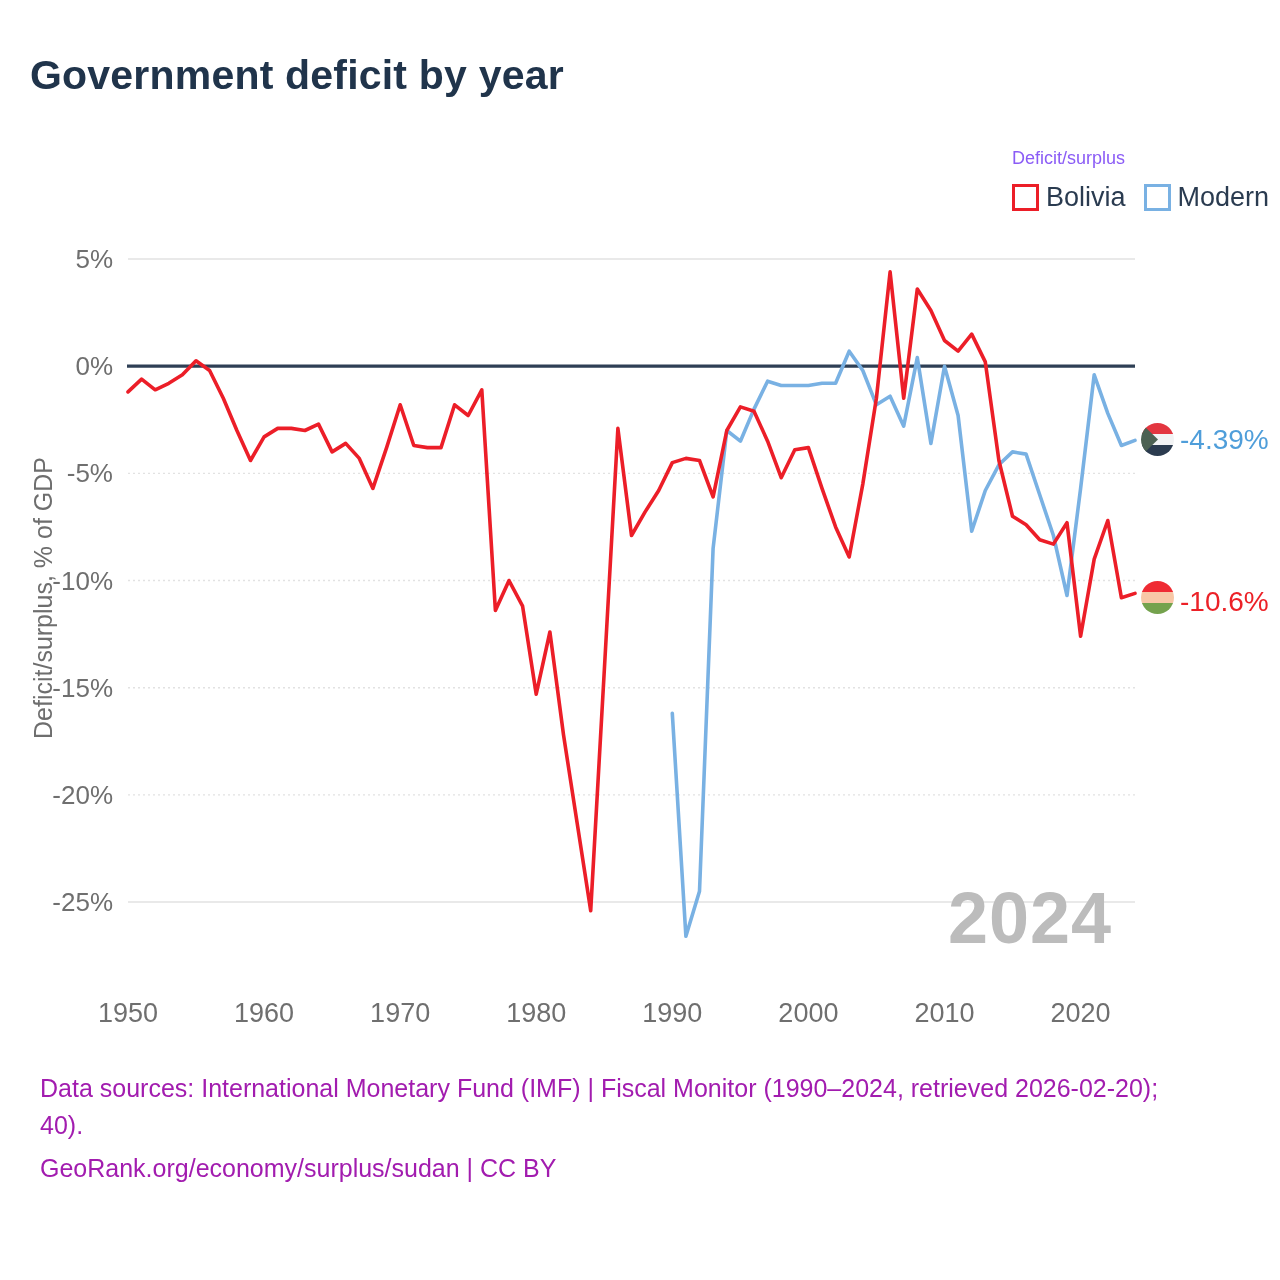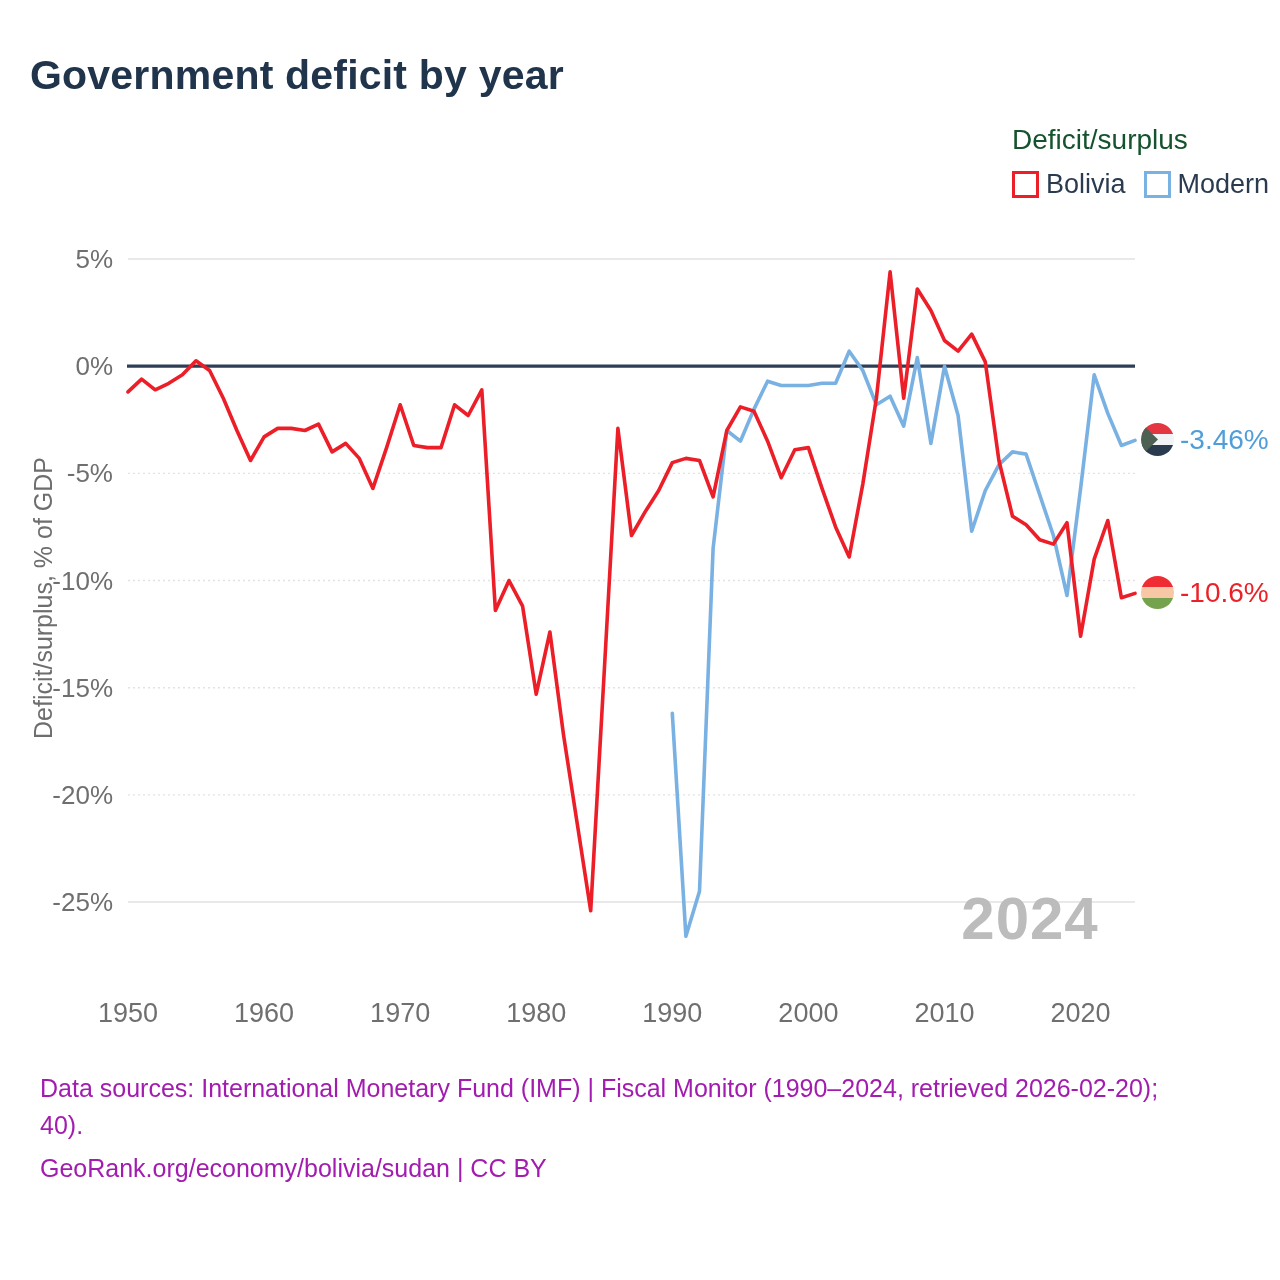--- a/index.html
+++ b/index.html
@@ -1,32 +1,32 @@
 <!DOCTYPE html>
 <html><head>
 <meta charset="utf-8">
 <style>
   html,body{margin:0;padding:0;background:#ffffff;}
   body{width:1280px;height:1280px;position:relative;font-family:"Liberation Sans",sans-serif;}
   .stage{position:absolute;left:0;top:0;width:1280px;height:1280px;background:#ffffff;overflow:hidden;padding-left:28px;}
   .title{position:absolute;left:30px;top:52px;margin:0;font-size:41px;font-weight:700;color:#20344b;letter-spacing:0.2px;}
   .legend{position:absolute;left:1012px;top:124px;}
-  .legend-title{font-size:28px;color:#14532d;}
+  .legend-title{font-size:18px;color:#8b5cf6;margin-top:24px;}
   .legend-items{display:flex;align-items:flex-end;gap:18px;margin-top:13px;}
   .legend-item{display:flex;align-items:center;font-size:27px;color:#2a3b50;}
   .swatch{display:inline-block;width:21px;height:21px;border:3px solid #999;background:#fff;margin-right:7px;}
   .y-title{position:absolute;left:43px;top:598px;transform:translate(-50%,-50%) rotate(-90deg);white-space:nowrap;font-size:25px;color:#6e6e6e;}
   #chart-svg{position:absolute;left:0;top:0;}
   #chart-svg text{font-family:"Liberation Sans",sans-serif;}
-  .watermark{position:absolute;left:1030px;top:918px;transform:translate(-50%,-50%);font-size:60px;font-weight:700;color:#bcbcbc;letter-spacing:1px;}
+  .watermark{position:absolute;left:1030px;top:918px;transform:translate(-50%,-50%);font-size:72px;font-weight:700;color:#bcbcbc;letter-spacing:1px;}
   .end-label{position:absolute;left:1141px;display:flex;align-items:center;gap:6px;}
   .end-label .flag{width:33px;height:33px;display:block;}
   .end-value{font-size:28px;font-weight:400;white-space:nowrap;}
   .val-sudan{color:#4f9eda;}
-  .val-bolivia{color:#ec2127;}
+  .val-bolivia{color:#ec2127;margin-top:10px;}
   .footer{position:absolute;left:40px;top:1070px;width:1210px;font-size:25px;color:#a21caf;line-height:36.5px;}
   .footer .geo{margin-top:7px;}
 </style>
 </head>
 <body>
 
 <div class="stage">
 
   <h1 class="title">Government deficit by year</h1>
 
@@ -82,21 +82,21 @@
             <circle cx="16.5" cy="16.5" r="16.5"></circle>
           </clipPath>
         </defs>
       <g clip-path="url(#cpSudan)">
         <rect x="0" y="0" width="33" height="11" fill="#e33640"></rect>
         <rect x="0" y="11" width="33" height="11" fill="#f2f3f4"></rect>
         <rect x="0" y="22" width="33" height="11" fill="#2b3b4f"></rect>
         <polygon points="0,0 17,16.5 0,33" fill="#4c6152"></polygon>
       </g>
     </svg>
-    <span class="end-value val-sudan">-3.46%</span>
+    <span class="end-value val-sudan">-4.39%</span>
   </div>
 
   <div class="end-label" id="end-bolivia" style="top: 576.39px;">
     <svg class="flag" viewBox="0 0 33 33">
       <defs>
           <clipPath id="cpBolivia">
             <circle cx="16.5" cy="16.5" r="16.5"></circle>
           </clipPath>
         </defs>
       <g clip-path="url(#cpBolivia)">
@@ -104,16 +104,16 @@
         <rect x="0" y="11" width="33" height="11" fill="#f8c7a6"></rect>
         <rect x="0" y="22" width="33" height="11" fill="#74a24d"></rect>
       </g>
     </svg>
     <span class="end-value val-bolivia">-10.6%</span>
   </div>
 
   <div class="footer">
     <div>Data sources: International Monetary Fund (IMF) | Fiscal Monitor (1990–2024, retrieved 2026-02-20);</div>
     <div>40).</div>
-    <div class="geo">GeoRank.org/economy/bolivia/sudan | CC BY</div>
+    <div class="geo">GeoRank.org/economy/surplus/sudan | CC BY</div>
   </div>
 
 </div>
 
 </body></html>

